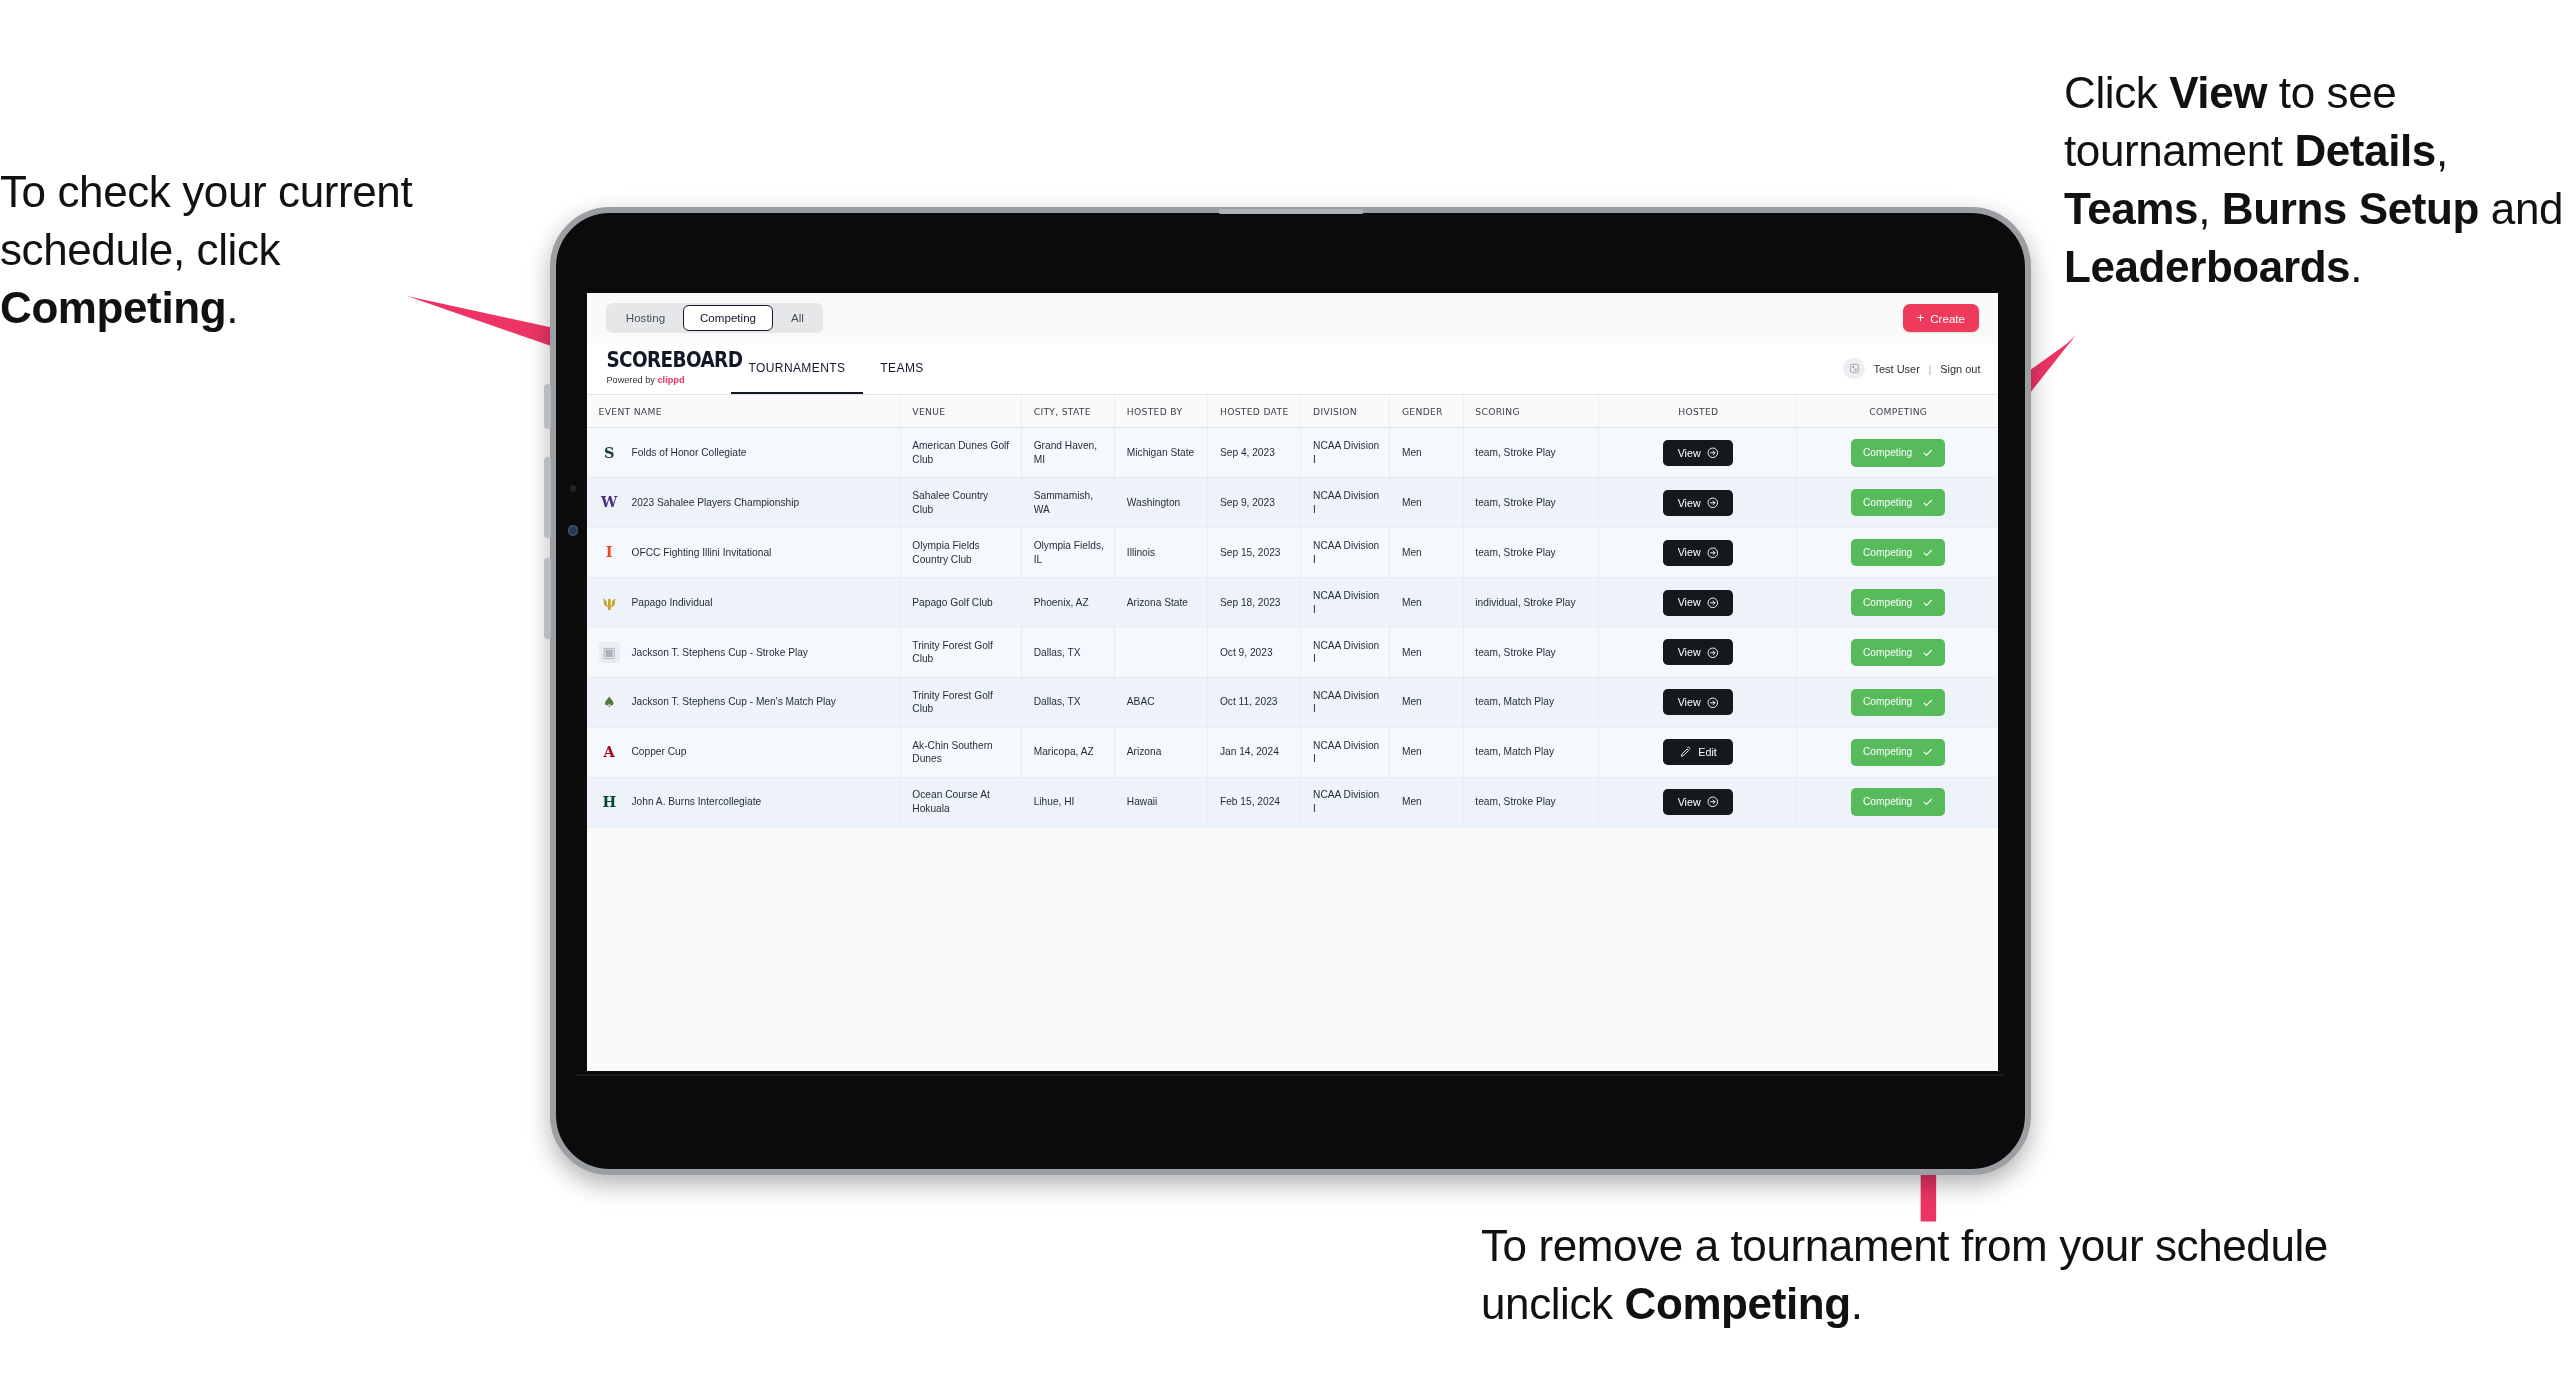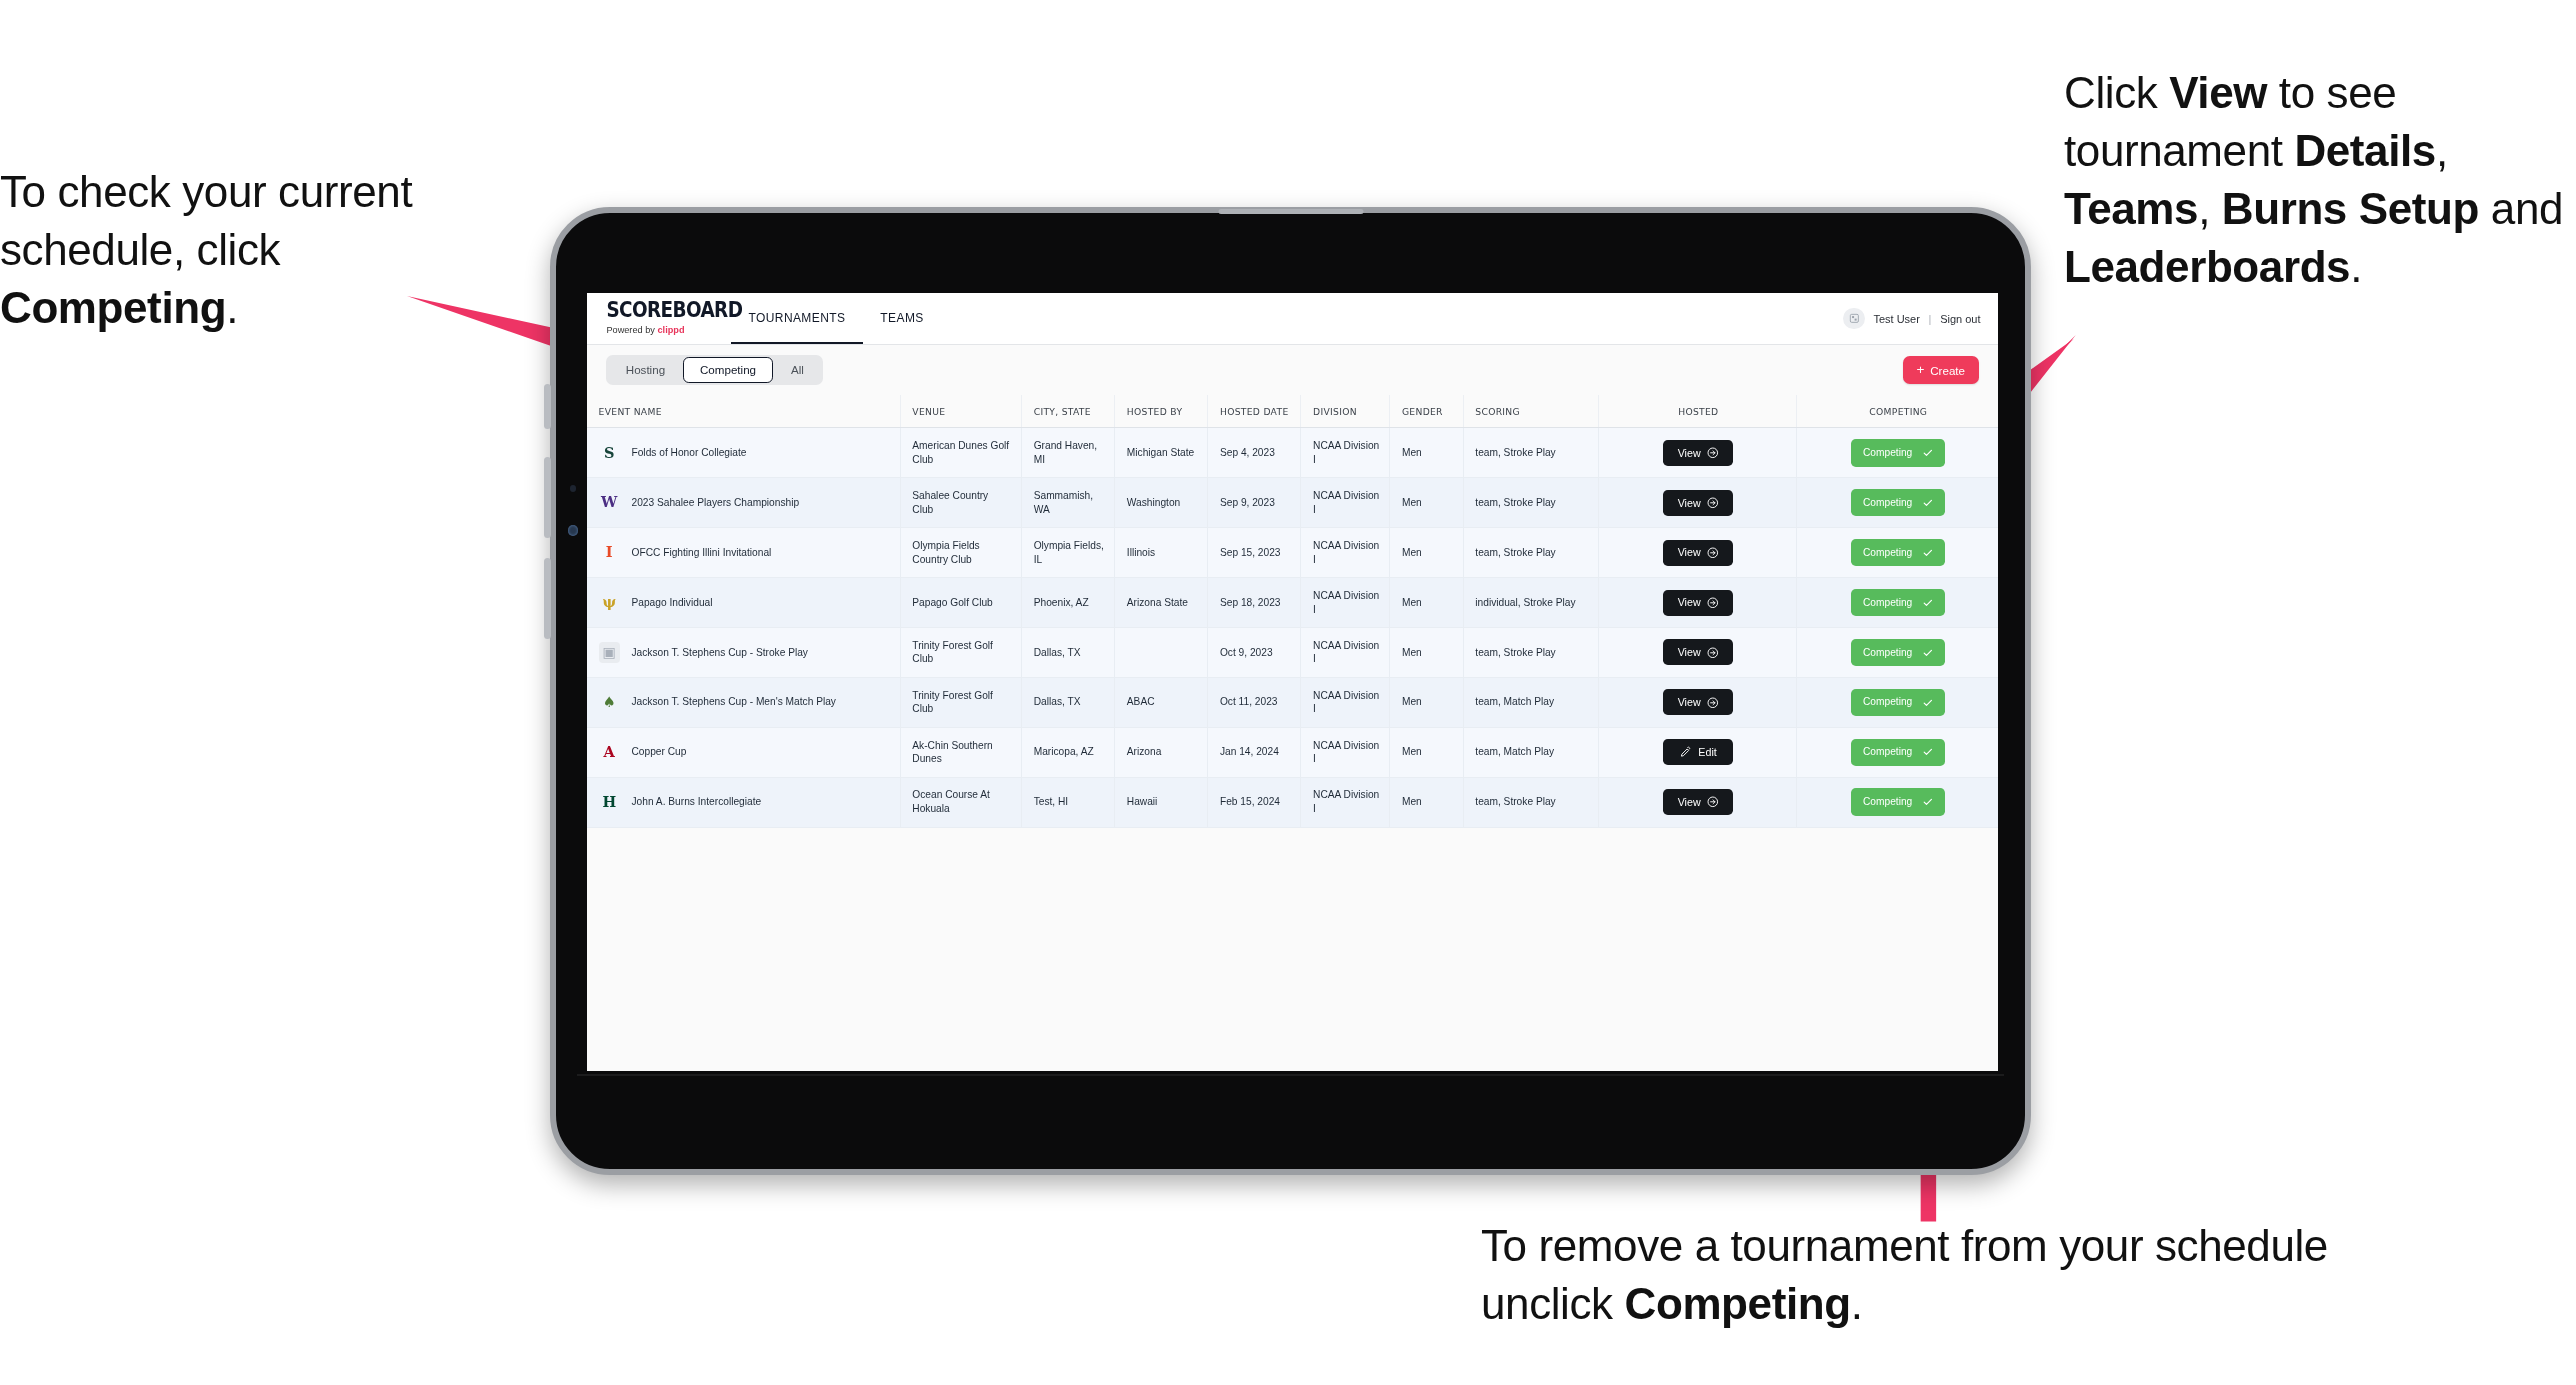--- a/index.html
+++ b/index.html
@@ -199,64 +199,64 @@
 
   <div id="tablet">
     <div id="top-speaker"></div>
     <div class="side-btn" id="btn-a"></div>
     <div class="side-btn" id="btn-b"></div>
     <div class="side-btn" id="btn-c"></div>
     <div class="cam" id="cam-dot"></div>
     <div class="cam" id="cam-lens"></div>
 
     <div id="screen">
-
-      <div id="app-header">
-        <div id="brand">
-          <div class="bd-title">SCOREBOARD</div>
-          <div class="bd-sub"><span>Powered by </span><span class="clippd">clippd</span></div>
-        </div>
-
-        <div class="nav-tab active">
-          <span>TOURNAMENTS</span>
-        </div>
-        <div class="nav-tab">
-          <span>TEAMS</span>
-        </div>
-
-        <div id="header-right">
-          <div id="avatar">
-            <svg width="10.7" height="10.7" viewBox="0 0 16 16">
-              <rect x="2" y="2" width="12" height="12" rx="2" fill="none" stroke="#9aa1ab" stroke-width="1.3"></rect>
-              <rect x="4.6" y="4.6" width="3" height="3" fill="#9aa1ab"></rect>
-              <rect x="8.4" y="8.4" width="3" height="3" fill="#9aa1ab"></rect>
-            </svg>
-          </div>
-          <span class="hr-link">Test User</span>
-          <span class="sep">|</span>
-          <span class="hr-link">Sign out</span>
-        </div>
-      </div>
 
       <div id="toolbar">
         <div id="segmented">
           <div class="seg">
             <span>Hosting</span>
           </div>
           <div class="seg selected">
             <span>Competing</span>
           </div>
           <div class="seg">
             <span>All</span>
           </div>
         </div>
 
         <div id="create-btn">
           <span class="plus">+</span>
           <span>Create</span>
+        </div>
+      </div>
+
+      <div id="app-header">
+        <div id="brand">
+          <div class="bd-title">SCOREBOARD</div>
+          <div class="bd-sub"><span>Powered by </span><span class="clippd">clippd</span></div>
+        </div>
+
+        <div class="nav-tab active">
+          <span>TOURNAMENTS</span>
+        </div>
+        <div class="nav-tab">
+          <span>TEAMS</span>
+        </div>
+
+        <div id="header-right">
+          <div id="avatar">
+            <svg width="10.7" height="10.7" viewBox="0 0 16 16">
+              <rect x="2" y="2" width="12" height="12" rx="2" fill="none" stroke="#9aa1ab" stroke-width="1.3"></rect>
+              <rect x="4.6" y="4.6" width="3" height="3" fill="#9aa1ab"></rect>
+              <rect x="8.4" y="8.4" width="3" height="3" fill="#9aa1ab"></rect>
+            </svg>
+          </div>
+          <span class="hr-link">Test User</span>
+          <span class="sep">|</span>
+          <span class="hr-link">Sign out</span>
         </div>
       </div>
 
       <div id="table-wrap">
         <table>
           <colgroup>
             <col style="width:22.2%">
               <col style="width:8.6%">
               <col style="width:6.6%">
             <col style="width:6.6%">
@@ -479,21 +479,21 @@
                   </span></td>
               </tr>
               <tr>
                 <td>
                   <div class="evt">
                     <span class="evt-logo" style="color:#024731;background:transparent">H</span>
                     <span class="evt-name">John A. Burns Intercollegiate</span>
                   </div>
                 </td>
                 <td>Ocean Course At Hokuala</td>
-                <td>Test, HI</td>
+                <td>Lihue, HI</td>
                 <td>Hawaii</td>
                 <td>Feb 15, 2024</td>
                 <td>NCAA Division I</td>
                 <td>Men</td>
                 <td>team, Stroke Play</td>
                 <td class="cell-actions"><span class="btn-view">
                     <span>View</span>
                     <svg class="ic" viewBox="0 0 16 16">
                       <circle cx="8" cy="8" r="6.6" fill="none" stroke="#ffffff" stroke-width="1.3"></circle>
                       <path d="M5 8h6M8.4 5.4L11 8l-2.6 2.6" fill="none" stroke="#ffffff" stroke-width="1.3" stroke-linecap="round" stroke-linejoin="round"></path>

